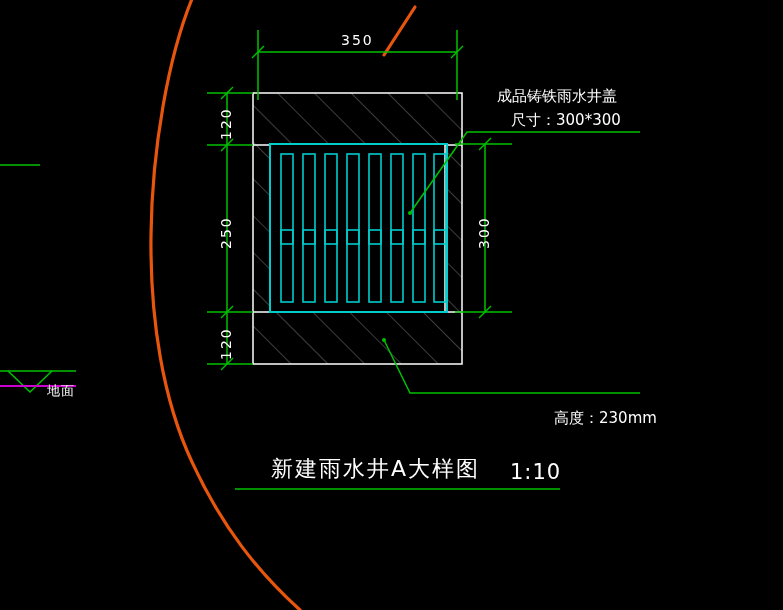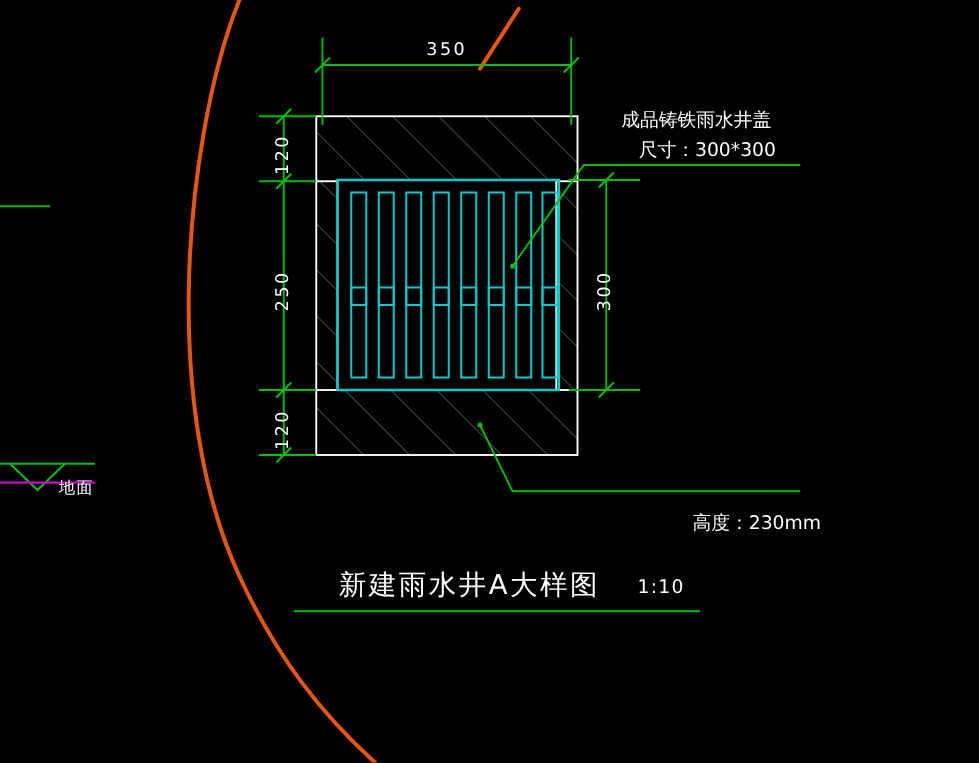--- a/index.html
+++ b/index.html
@@ -44,21 +44,21 @@
   }
   .note-text {
     font-size: 15px;
     letter-spacing: 0px;
   }
   .title-text {
     font-size: 22px;
     letter-spacing: 2px;
   }
   .scale-text {
-    font-size: 15px;
+    font-size: 21px;
     letter-spacing: 1px;
   }
   .ground-text {
     font-size: 13px;
     letter-spacing: 1px;
   }
 </style>
 </head>
 <body>
 

